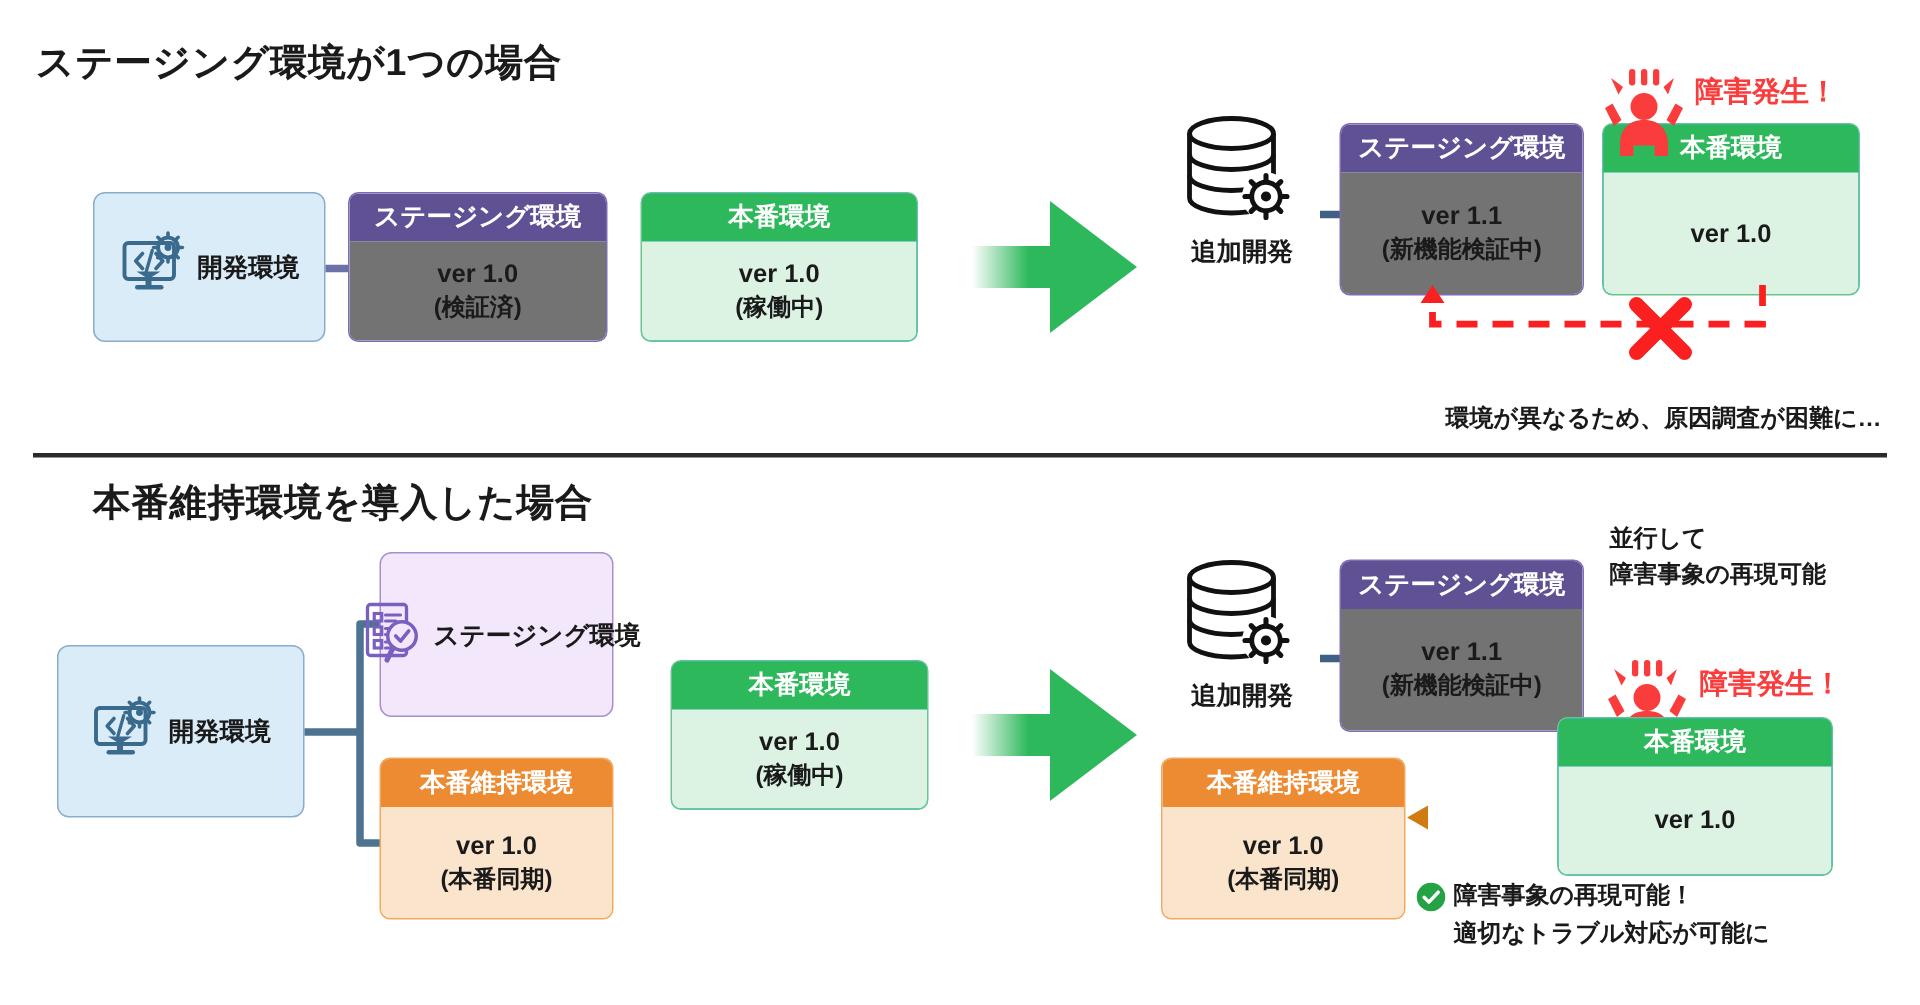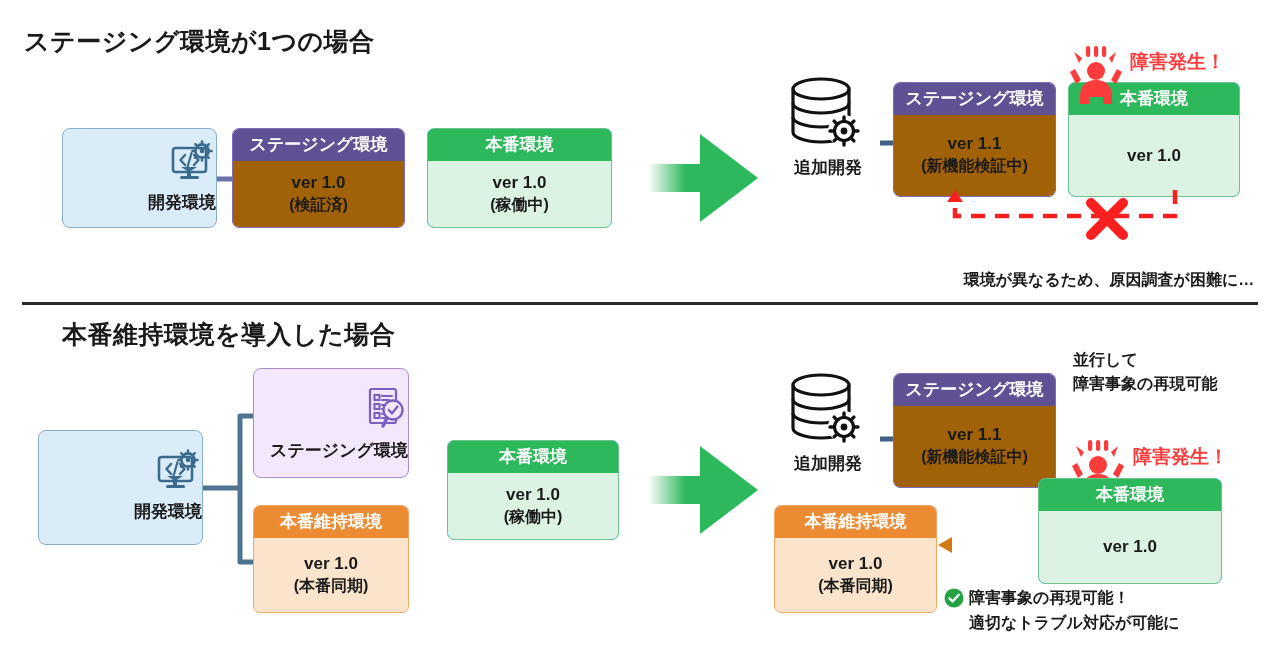--- a/index.html
+++ b/index.html
@@ -42,34 +42,34 @@
     font-size:17px;font-weight:bold;color:#1a1a1a;
     display:flex;flex-direction:column;align-items:center;justify-content:center;
     gap:2px;
     height:calc(100% - 32px);
   }
   .card .body .l2{font-size:16px;}
 
   
   .card.purple{border:1.5px solid #7e6cb5;background:#f2e9fb;}
   .card.purple .hdr{background:#5f5193;}
-  .card.purple .body{background:#a16207;}
+  .card.purple .body{background:#737373;}
   
   .card.green{border:1.5px solid #6cc38d;background:#0ea5e9;}
   .card.green .hdr{background:#2eb85c;}
   .card.green .body{background:#dcf3e4;}
   
   .card.orange{border:1.5px solid #f0a95e;background:#e5e5e5;}
   .card.orange .hdr{background:#ec8b31;}
   .card.orange .body{background:#fae4cc;}
 
   
   .iconbox{
     position:absolute;border-radius:8px;box-sizing:border-box;
-    display:flex;flex-direction:column;align-items:flex-end;justify-content:center;
+    display:flex;flex-direction:row;align-items:center;justify-content:center;
     gap:6px;
   }
   .iconbox.blue{background:#dbecf9;border:1.5px solid #88aecb;}
   .iconbox.lilac{background:#f3e7fb;border:1.5px solid #a98fd0;}
   .iconbox .lab{font-size:17px;font-weight:bold;color:#1a1a1a;white-space:nowrap;}
 
   
   .note{position:absolute;font-size:16px;font-weight:bold;color:#1a1a1a;white-space:nowrap;line-height:1.45;}
   .note.red{color:#fa3c3c;font-size:19px;}
   .note.center{text-align:center;}

